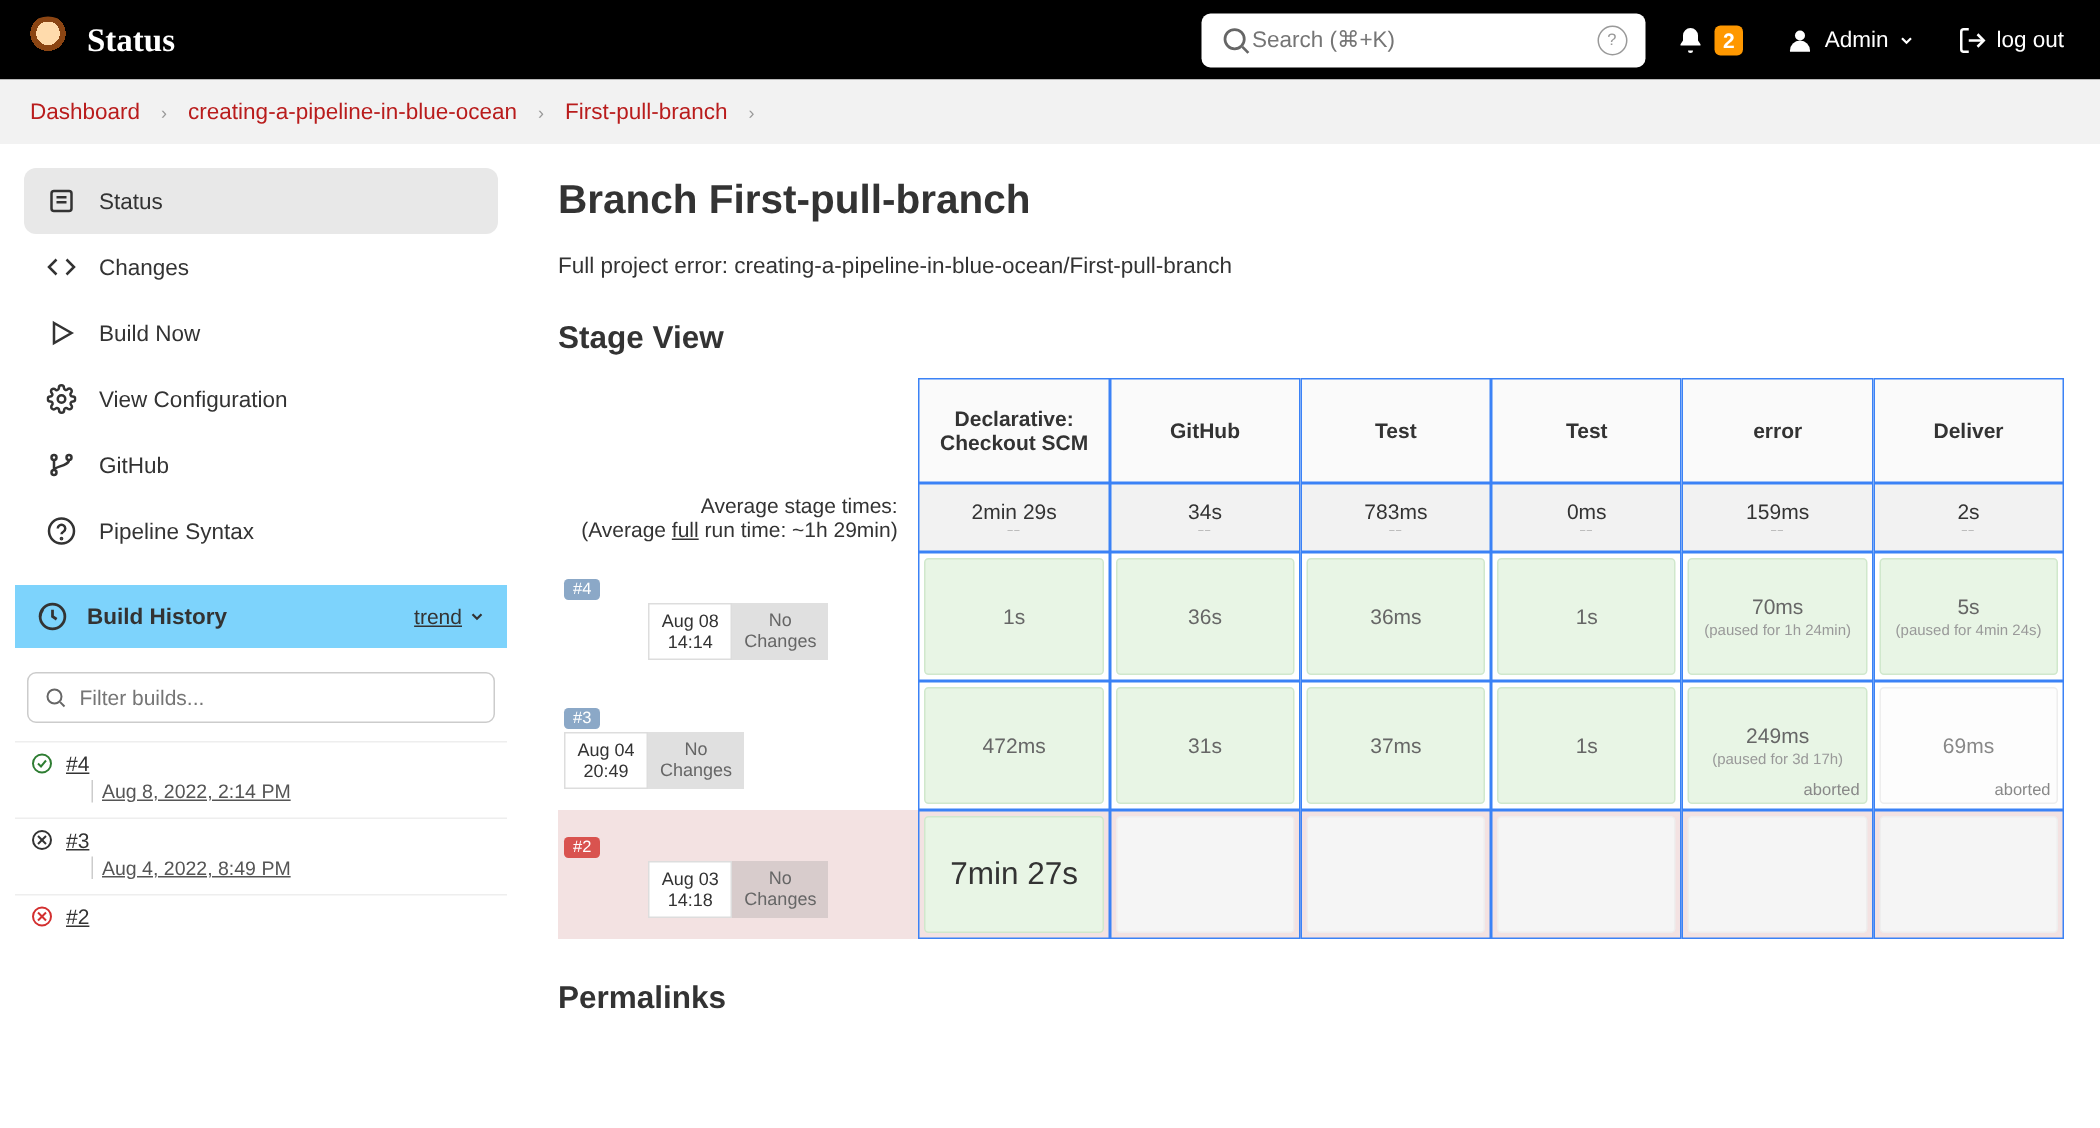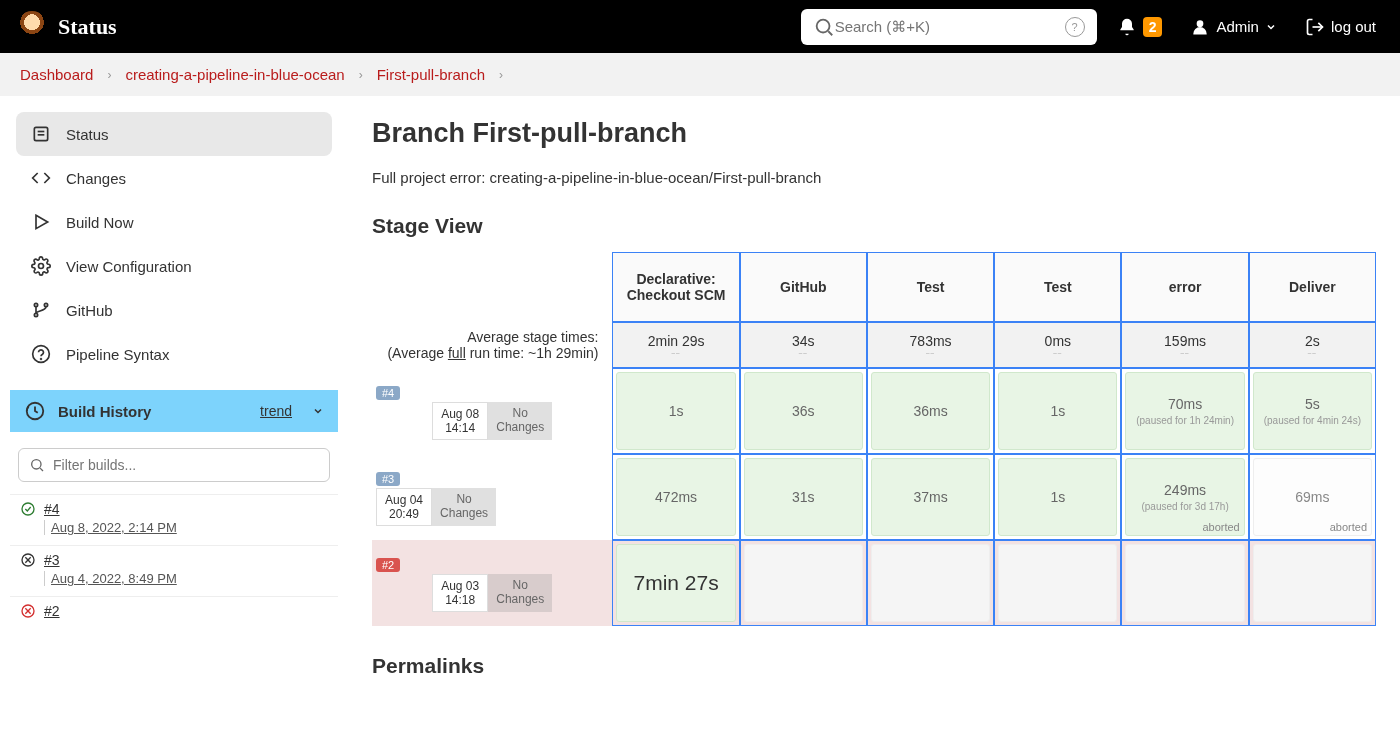--- a/index.html
+++ b/index.html
@@ -18,27 +18,27 @@
 .breadcrumb-item { color: #b91c1c; cursor: pointer; }
 .breadcrumb-sep { color: #999; font-size: 12px; }
 .layout { display: flex; }
 .sidebar { width: 348px; padding: 16px 10px; }
 .snav-item { display: flex; align-items: center; gap: 14px; padding: 11px 14px; border-radius: 8px; font-size: 15px; cursor: pointer; margin: 0 6px; }
 .snav-item.active { background: #e8e8e8; }
 .snav-icon { width: 22px; height: 22px; display: flex; align-items: center; justify-content: center; color: #333; }
 .blue-ocean-icon { width: 18px; height: 18px; border: 2px solid #1e88e5; border-radius: 50%; background: linear-gradient(to bottom, #fff 50%, #1e88e5 50%); }
 .build-history-hdr { background: #7dd3fc; padding: 10px 14px; margin: 14px 0 10px; display: flex; align-items: center; gap: 12px; }
 .bh-title { font-weight: 600; flex: 1; font-size: 15px; }
-.bh-trend { text-decoration: underline; font-size: 14px; display: flex; align-items: center; gap: 20px; cursor: pointer; }
+.bh-trend { text-decoration: underline; font-size: 14px; display: flex; align-items: center; gap: 4px; cursor: pointer; }
 .filter-box { margin: 16px 8px 12px; border: 1px solid #ccc; border-radius: 6px; height: 34px; display: flex; align-items: center; padding: 0 10px; gap: 8px; }
 .filter-box input { border: none; outline: none; flex: 1; font-size: 14px; }
 .build-row { padding: 6px 10px 10px; border-top: 1px solid #eee; }
 .build-row-top { display: flex; align-items: center; gap: 8px; }
 .build-link { text-decoration: underline; font-size: 14px; font-weight: 500; cursor: pointer; }
-.build-date { text-decoration: underline; font-size: 13px; color: #555; margin-left: 24px; margin-top: 3px; display: block; border-left: 1px solid #ccc; padding-left: 6px; }
+.build-date { text-decoration: underline; font-size: 13px; color: #555; margin-left: 41px; margin-top: 3px; display: block; border-left: 1px solid #ccc; padding-left: 6px; }
 .status-icon { width: 16px; height: 16px; }
 .main { flex: 1; padding: 22px 24px; }
 .page-title { font-size: 27px; font-weight: 700; margin-bottom: 20px; }
 .proj-name { font-size: 15px; margin-bottom: 28px; }
 .section-title { font-size: 21px; font-weight: 700; margin-bottom: 14px; }
 .stage-grid { border-collapse: separate; border-spacing: 0; width: 100%; }
 .stage-grid th, .stage-grid td { text-align: center; border: 1px solid #3b82f6; }
 .stage-hdr-row th { background: #fafafa; padding: 18px 8px; font-size: 14px; font-weight: 600; width: 127px; }
 .stage-hdr-row th.row-label { background: #fff; border: none; width: 240px; }
 .avg-row td { background: #f2f2f2; padding: 10px 6px; font-size: 14px; }

